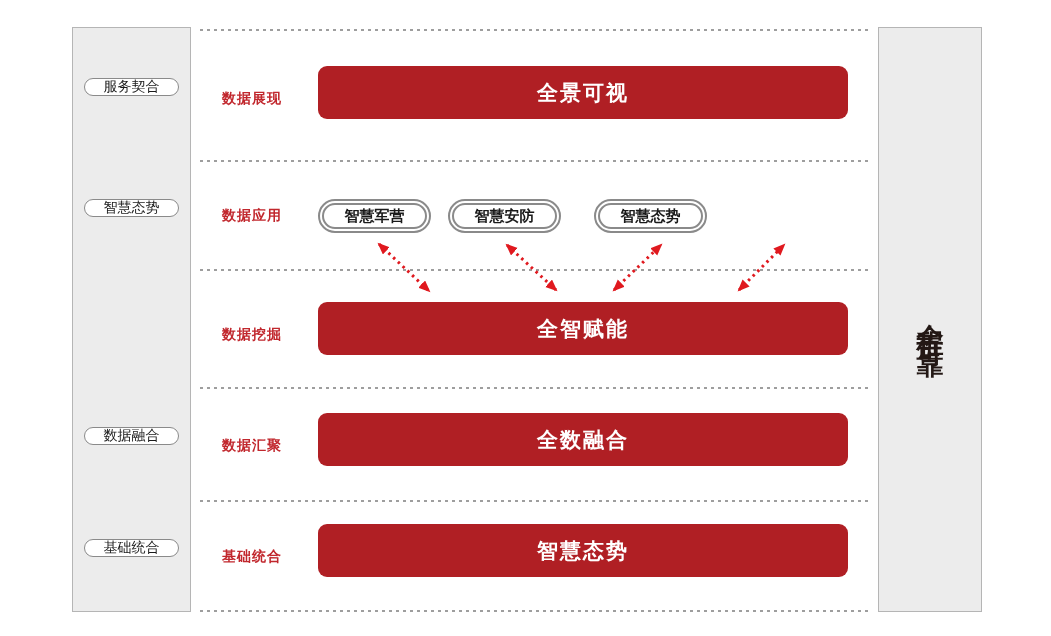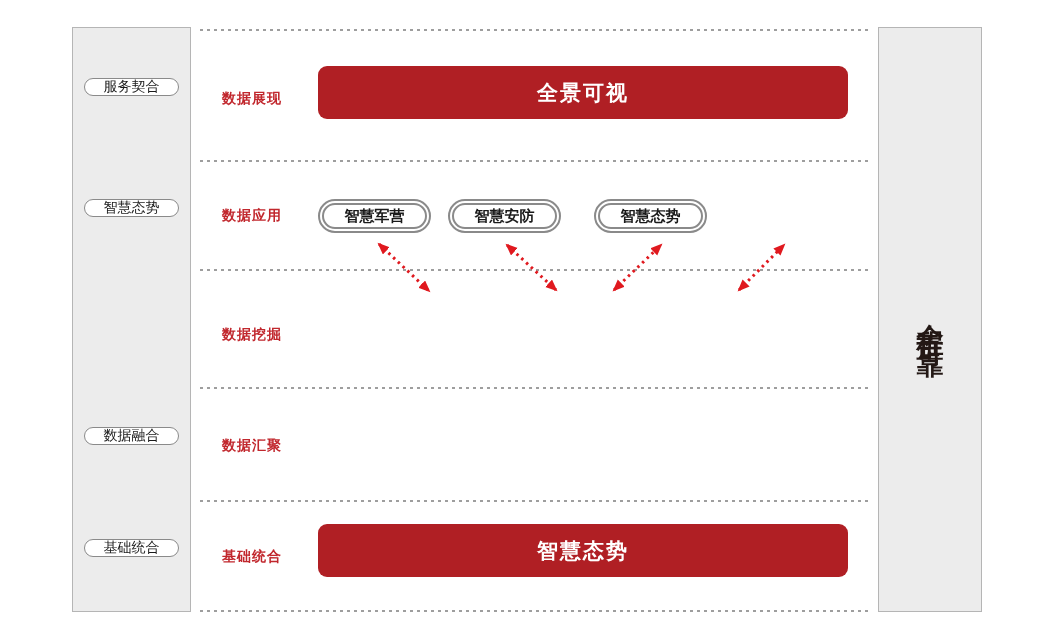--- a/index.html
+++ b/index.html
@@ -139,20 +139,22 @@
   <div class="dotted" style="top:500px"></div>
   <div class="dotted" style="top:610px"></div>
 
   <div class="layer-label" style="top:87px">数据展现</div>
   <div class="layer-label" style="top:204px">数据应用</div>
   <div class="layer-label" style="top:323px">数据挖掘</div>
   <div class="layer-label" style="top:434px">数据汇聚</div>
   <div class="layer-label" style="top:545px">基础统合</div>
 
   <div class="bar" style="top:66px">全景可视</div>
+  <div class="bar" style="top:302px">全智赋能</div>
+  <div class="bar" style="top:413px">全数融合</div>
   <div class="bar" style="top:524px">智慧态势</div>
 
   <div class="app-pill" style="left:318px">
     <div class="app-pill-inner">智慧军营</div>
   </div>
   <div class="app-pill" style="left:448px">
     <div class="app-pill-inner">智慧安防</div>
   </div>
   <div class="app-pill" style="left:594px">
     <div class="app-pill-inner">智慧态势</div>

